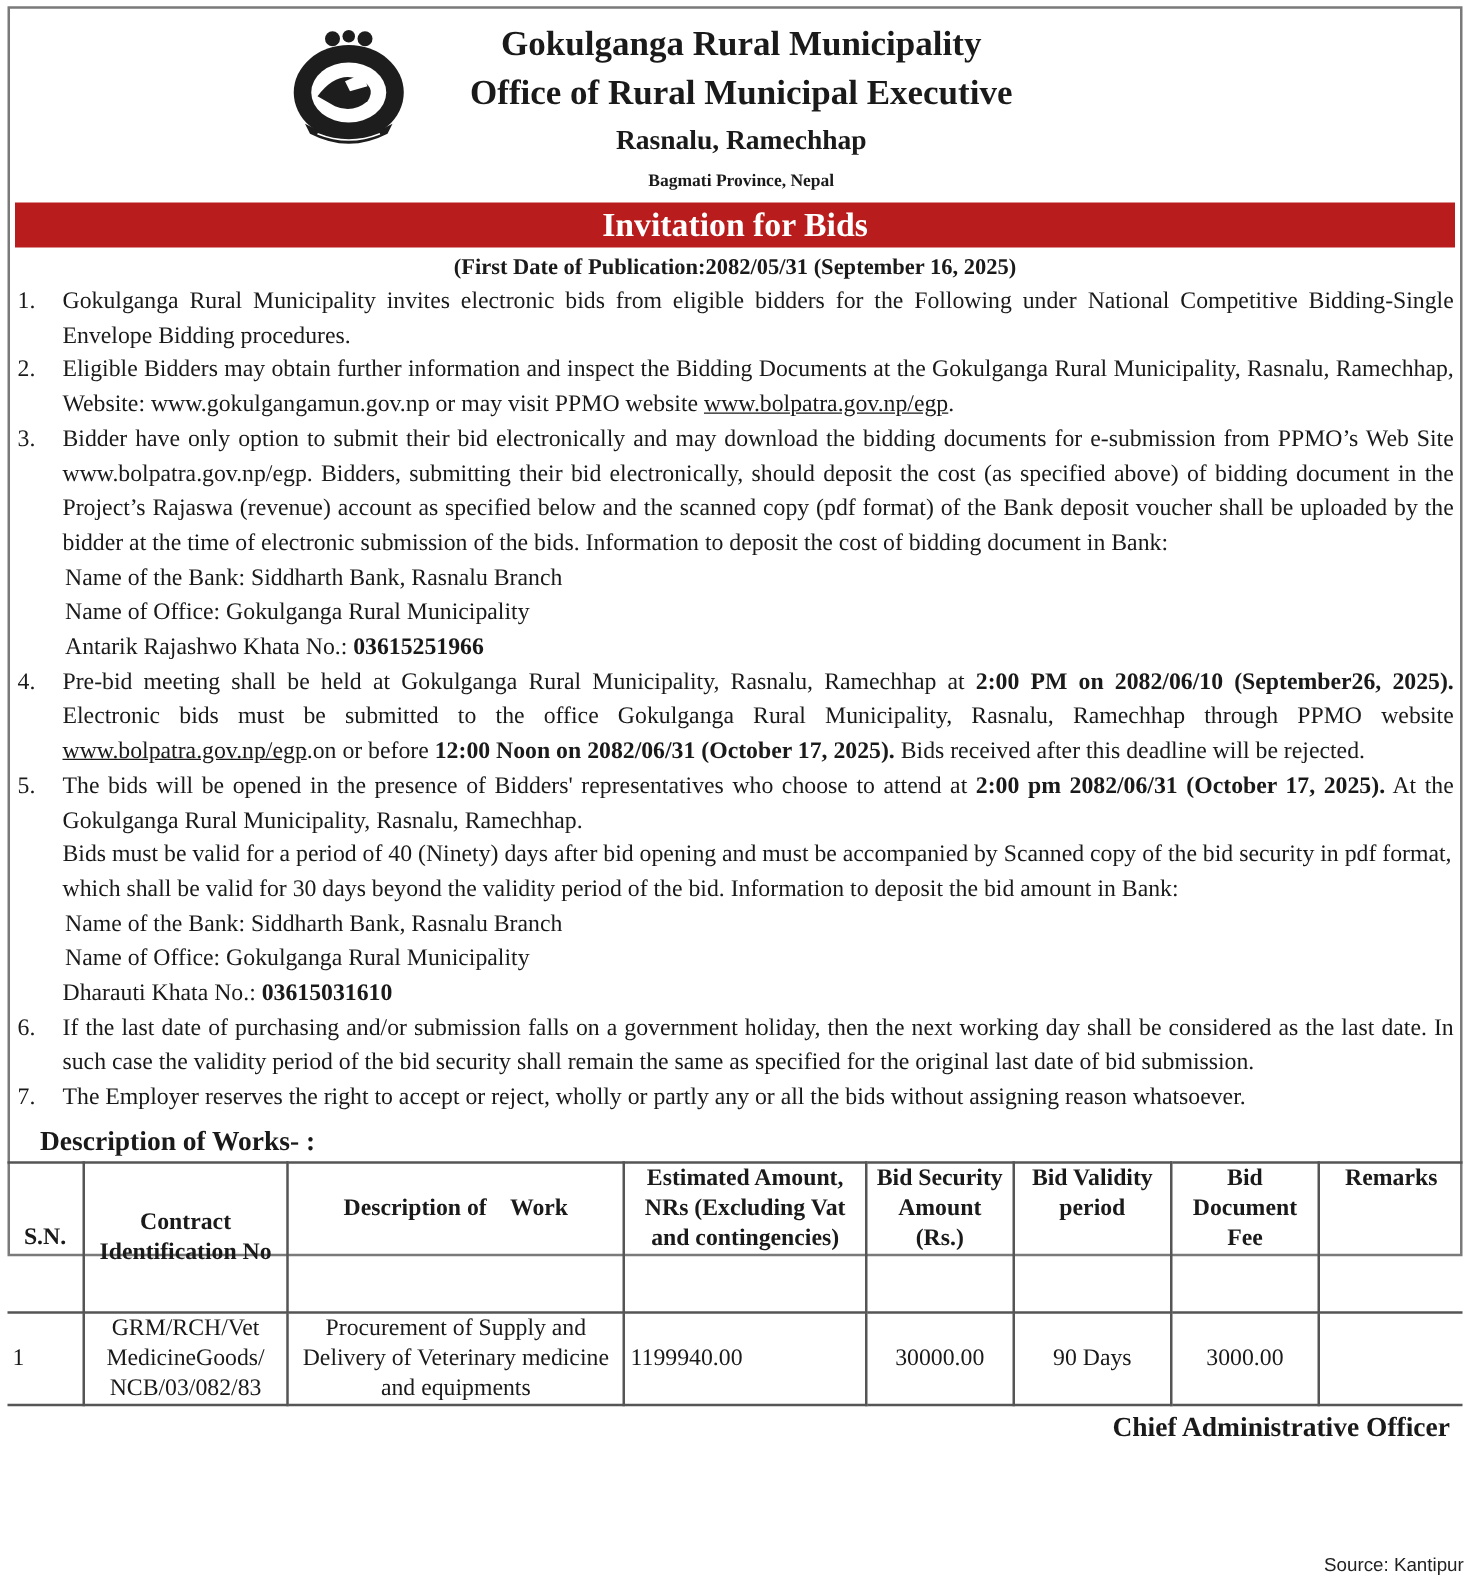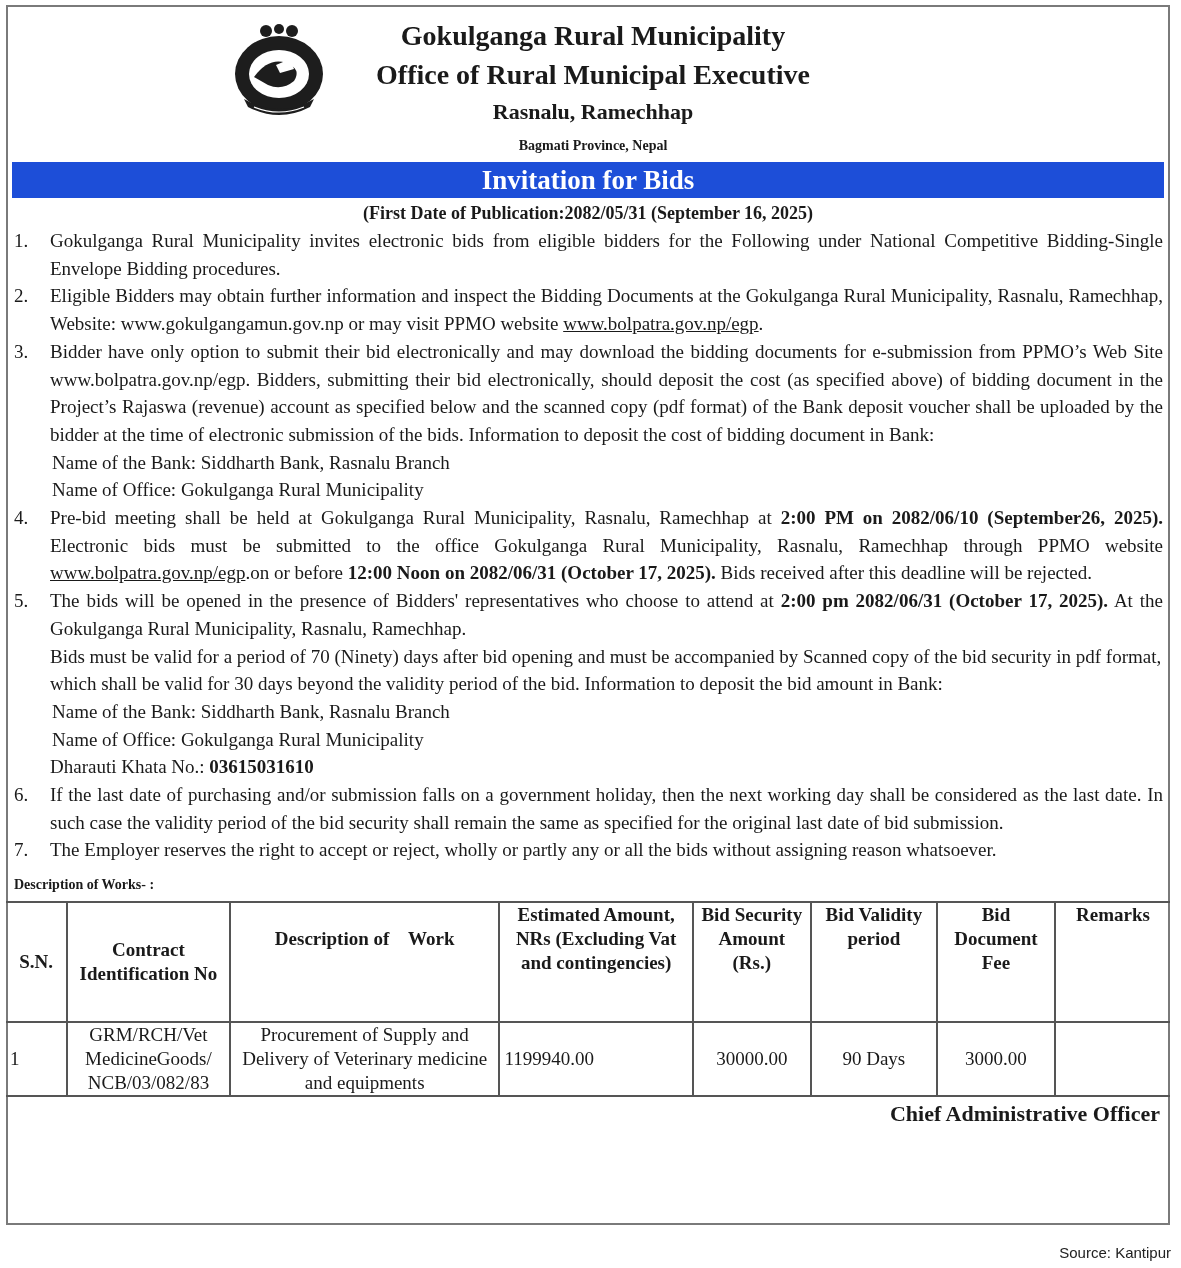--- a/index.html
+++ b/index.html
@@ -1,39 +1,39 @@
 <!DOCTYPE html>
 <html><head>
 <meta charset="utf-8">
 <style>
   html, body { margin: 0; padding: 0; background: #ffffff; }
   body { width: 1181px; height: 1268px; position: relative; overflow: hidden;
          font-family: "Liberation Serif", "DejaVu Serif", serif; color: #1a1a1a; }
-  .notice { position: absolute; left: 6px; top: 5px; width: 1164px; height: 1220px;
+  .notice { position: absolute; left: 6px; top: 5px; width: 1164px; height: 1000px;
             border: 2px solid #7a7a7a; box-sizing: border-box; }
   .header { position: relative; height: 155px; }
   .emblem { position: absolute; left: 216px; top: 12px; width: 110px; height: 100px; }
   .head-lines { position: absolute; left: 0; right: 0; top: 10px; text-align: center; }
   .head-lines div { font-weight: bold; }
   .h1 { font-size: 28px; line-height: 38px; padding-left: 10px; }
   .h2 { font-size: 28px; line-height: 40px; padding-left: 10px; }
   .h3 { font-size: 22px; line-height: 34px; padding-left: 10px; }
   .h4 { font-size: 14px; line-height: 34px; padding-left: 10px; }
-  .banner { margin: 0 4px; height: 36px; background: #1d4ed8; color: #fff;
+  .banner { margin: 0 4px; height: 36px; background: #b91c1c; color: #fff;
             text-align: center; font-weight: bold; font-size: 27px; line-height: 36px; }
   .pubdate { text-align: center; font-weight: bold; font-size: 18px; line-height: 28px;
              margin-top: 1px; }
   .items { margin: 0; padding: 0 5px 0 6px; list-style: none; }
   .item { display: flex; font-size: 19px; line-height: 27.7px; text-align: justify; }
   .item .num { width: 36px; flex: 0 0 36px; }
   .item .body { flex: 1; }
   .sub { padding-left: 2px; }
   .u { text-decoration: underline; }
   b { font-weight: bold; }
-  .desc-title { font-weight: bold; font-size: 14px; line-height: 28px; padding-left: 6px;
+  .desc-title { font-weight: bold; font-size: 22px; line-height: 28px; padding-left: 24px;
                 margin-top: 7px; }
   table.works { border-collapse: collapse; width: 1164px; margin-left: -2px; margin-top: 2px;
                 font-size: 19px; }
   table.works th, table.works td { border: 2px solid #555; padding: 0 4px; }
   table.works th { font-weight: bold; text-align: center; vertical-align: top; line-height: 24px;
                    height: 94px; }
   table.works td { line-height: 24px; height: 72px; text-align: center; }
   table.works th.mid { vertical-align: middle; }
   table.works th:first-child, table.works td:first-child { border-left: none; margin-left: 18px; }
   table.works th:last-child, table.works td:last-child { border-right: none; }
@@ -78,31 +78,32 @@
     <li class="item">
       <span class="num">2.</span>
       <span class="body"><span>Eligible Bidders may obtain further information and inspect the Bidding Documents at the Gokulganga Rural Municipality, Rasnalu, Ramechhap, Website: www.gokulgangamun.gov.np or may visit PPMO website </span><span class="u">www.bolpatra.gov.np/egp</span><span>.</span></span>
     </li>
     <li class="item">
       <span class="num">3.</span>
       <span class="body">
         <span>Bidder have only option to submit their bid electronically and may download the bidding documents for e-submission from PPMO’s Web Site www.bolpatra.gov.np/egp. Bidders, submitting their bid electronically, should deposit the cost (as specified above) of bidding document in the Project’s Rajaswa (revenue) account as specified below and the scanned copy (pdf format) of the Bank deposit voucher shall be uploaded by the bidder at the time of electronic submission of the bids. Information to deposit the cost of bidding document in Bank:</span>
         <div class="sub">Name of the Bank: Siddharth Bank, Rasnalu Branch</div>
         <div class="sub">Name of Office: Gokulganga Rural Municipality</div>
+        <div class="sub"><span>Antarik Rajashwo Khata No.: </span><b>03615251966</b></div>
       </span>
     </li>
     <li class="item">
       <span class="num">4.</span>
       <span class="body"><span>Pre-bid meeting shall be held at Gokulganga Rural Municipality, Rasnalu, Ramechhap at </span><b>2:00 PM on 2082/06/10 (September26, 2025).</b><span> Electronic bids must be submitted to the office Gokulganga Rural Municipality, Rasnalu, Ramechhap through PPMO website </span><span class="u">www.bolpatra.gov.np/egp</span><span>.on or before </span><b>12:00 Noon on 2082/06/31 (October 17, 2025).</b><span> Bids received after this deadline will be rejected.</span></span>
     </li>
     <li class="item">
       <span class="num">5.</span>
       <span class="body">
         <span>The bids will be opened in the presence of Bidders' representatives who choose to attend at </span><b>2:00 pm 2082/06/31 (October 17, 2025).</b><span> At the Gokulganga Rural Municipality, Rasnalu, Ramechhap.</span>
-        <div style="text-align:left">Bids must be valid for a period of 70 (Ninety) days after bid opening and must be accompanied by Scanned copy of the bid security in pdf format, which shall be valid for 30 days beyond the validity period of the bid. Information to deposit the bid amount in Bank:</div>
+        <div style="text-align:left">Bids must be valid for a period of 40 (Ninety) days after bid opening and must be accompanied by Scanned copy of the bid security in pdf format, which shall be valid for 30 days beyond the validity period of the bid. Information to deposit the bid amount in Bank:</div>
         <div class="sub">Name of the Bank: Siddharth Bank, Rasnalu Branch</div>
         <div class="sub">Name of Office: Gokulganga Rural Municipality</div>
         <div><span>Dharauti Khata No.: </span><b>03615031610</b></div>
       </span>
     </li>
     <li class="item">
       <span class="num">6.</span>
       <span class="body">If the last date of purchasing and/or submission falls on a government holiday, then the next working day shall be considered as the last date. In such case the validity period of the bid security shall remain the same as specified for the original last date of bid submission.</span>
     </li>
     <li class="item">

